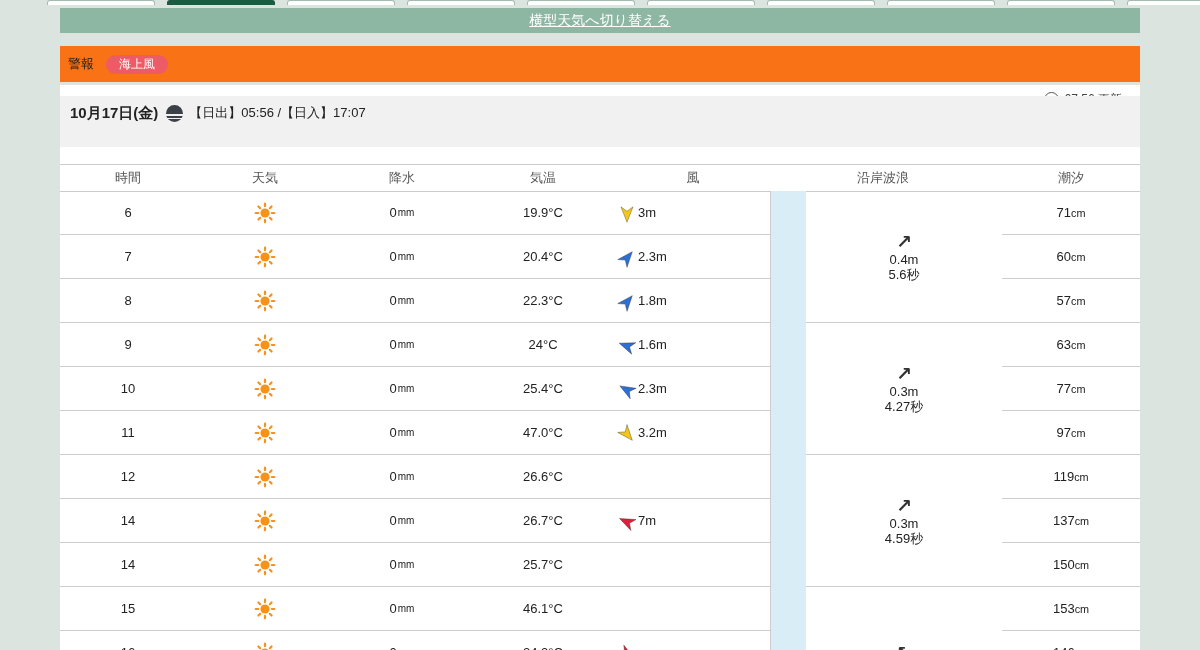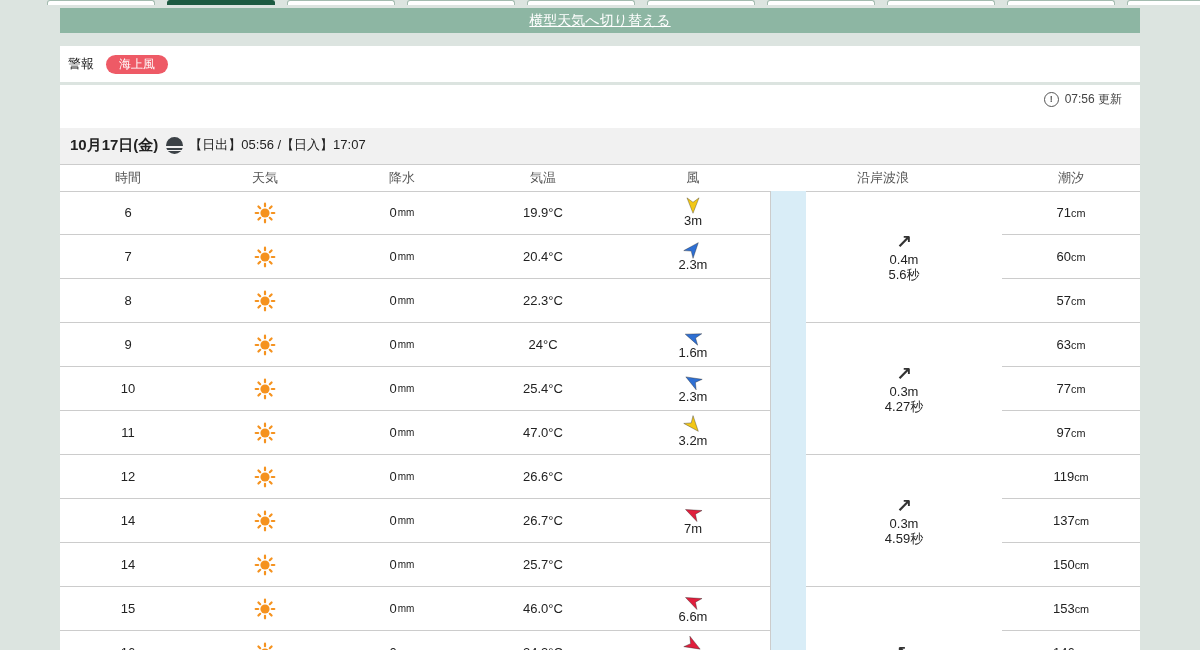--- a/index.html
+++ b/index.html
@@ -32,21 +32,21 @@
   #card{position:absolute;left:60px;top:85px;width:1080px;height:565px;background:#fff;}
 
   #update{position:absolute;right:78px;top:90px;height:18px;display:flex;align-items:center;
     font-size:12px;color:#444;}
   .icon-info{width:13px;height:13px;border:1px solid #555;border-radius:50%;
     display:inline-flex;align-items:center;justify-content:center;
     font-size:9px;color:#555;font-weight:bold;margin-right:6px;}
   .icon-info::after{content:"!";}
 
   
-  #dateband{position:absolute;left:60px;top:128px;width:1080px;height:51px;
+  #dateband{position:absolute;left:60px;top:96px;width:1080px;height:51px;
     box-sizing:border-box;padding:7px 0 0 10px;font-size:13px;}
   .dline{display:flex;align-items:center;height:20px;}
   #date-title{font-size:15px;font-weight:bold;margin-right:8px;}
   .icon-sunrise{width:17px;height:17px;border-radius:50%;margin-right:6px;flex:none;
     background:linear-gradient(to bottom,#3b4146 0 52%,#f1f1f1 52% 62%,#3b4146 62% 74%,#f1f1f1 74% 83%,#3b4146 83% 100%);}
   .icon-tidewave{width:17px;height:17px;border-radius:50%;background:#3b4146;color:#fff;
     display:inline-flex;align-items:center;justify-content:center;font-size:12px;font-weight:bold;
     margin-right:6px;flex:none;}
   .icon-tidewave::after{content:"~";margin-top:-2px;}
   .icon-moon{width:17px;height:17px;border-radius:50%;background:#2f353a;position:relative;
@@ -62,21 +62,21 @@
   .h0{left:68px}.h1{left:205px}.h2{left:342px}.h3{left:483px}.h4{left:633px}.h5{left:823px}.h6{left:1011px}
 
   
   #rows{position:absolute;left:60px;top:191px;width:710px;height:484px;}
   .t-row{position:absolute;left:0;width:710px;height:44px;border-bottom:1px solid #ccc;box-sizing:border-box;}
   .c{position:absolute;top:0;height:43px;display:flex;align-items:center;justify-content:center;font-size:13px;}
   .c.time{left:0;width:136px;}
   .c.wx{left:136px;width:138px;}
   .c.pr{left:274px;width:136px;}
   .c.tp{left:410px;width:146px;}
-  .c.wd{left:556px;width:154px;flex-direction:column;justify-content:flex-start;padding-top:3px;box-sizing:border-box;}
+  .c.wd{left:556px;width:154px;flex-direction:row;justify-content:flex-start;padding-top:3px;box-sizing:border-box;}
   .c small{font-size:10px;margin-left:1px;}
   .wlbl{font-size:13px;margin-top:-3px;}
 
   
   #strip{position:absolute;left:770px;top:191px;width:36px;height:459px;background:#d9edf7;
     border-left:1px solid #ccc;box-sizing:border-box;}
 
   
   #waves{position:absolute;left:806px;top:191px;width:196px;height:484px;}
   .wave-cell{position:absolute;left:0;width:196px;height:132px;border-bottom:1px solid #ccc;
@@ -105,21 +105,21 @@
       <div class="tabstub" style="left: 767px;"></div>
       <div class="tabstub" style="left: 887px;"></div>
       <div class="tabstub" style="left: 1007px;"></div>
       <div class="tabstub" style="left: 1127px;"></div>
     </div>
 
   <div id="banner" style="background: rgb(141, 182, 163);">
     <a>横型天気へ切り替える</a>
   </div>
 
-  <div id="alertbar" style="background: #ffffff; padding-left: 8px;">
+  <div id="alertbar" style="background: #f97316; padding-left: 8px;">
     <span id="alert-label">警報</span>
     <span id="alert-badge" style="background: rgb(238, 90, 102);">海上風</span>
   </div>
 
   <div id="card"></div>
 
   <div id="update">
     <span class="icon-info"></span>
     <span>07:56 更新</span>
   </div>
@@ -207,20 +207,26 @@
               <line x1="6.19" y1="15.81" x2="4.42" y2="17.58"></line>
               <line x1="4.20" y1="11.00" x2="1.70" y2="11.00"></line>
               <line x1="6.19" y1="6.19" x2="4.42" y2="4.42"></line>
               <line x1="11.00" y1="4.20" x2="11.00" y2="1.70"></line>
               <line x1="15.81" y1="6.19" x2="17.58" y2="4.42"></line>
             </g>
           </svg>
         </span>
         <span class="c pr">0<small>mm</small></span>
         <span class="c tp">22.3°C</span>
+        <span class="c wd">
+          <svg width="22" height="22" viewBox="0 0 20 20">
+            <polygon points="10,2.5 15.5,16.5 10,12.5 4.5,16.5" fill="#2e6fd3" stroke="rgba(40,40,40,0.45)" stroke-width="0.7" transform="rotate(40 10 10)"></polygon>
+          </svg>
+          <span class="wlbl">1.8m</span>
+        </span>
       </div>
       <div class="t-row" style="top: 132px;">
         <span class="c time">9</span>
         <span class="c wx">
           <svg width="22" height="22" viewBox="0 0 22 22">
             <circle cx="11" cy="11" r="4.6" fill="#f5921e"></circle>
             <g stroke="#f5921e" stroke-width="2.2" stroke-linecap="round">
               <line x1="17.80" y1="11.00" x2="20.30" y2="11.00"></line>
               <line x1="15.81" y1="15.81" x2="17.58" y2="17.58"></line>
               <line x1="11.00" y1="17.80" x2="11.00" y2="20.30"></line>
@@ -370,27 +376,21 @@
               <line x1="11.00" y1="17.80" x2="11.00" y2="20.30"></line>
               <line x1="6.19" y1="15.81" x2="4.42" y2="17.58"></line>
               <line x1="4.20" y1="11.00" x2="1.70" y2="11.00"></line>
               <line x1="6.19" y1="6.19" x2="4.42" y2="4.42"></line>
               <line x1="11.00" y1="4.20" x2="11.00" y2="1.70"></line>
               <line x1="15.81" y1="6.19" x2="17.58" y2="4.42"></line>
             </g>
           </svg>
         </span>
         <span class="c pr">0<small>mm</small></span>
-        <span class="c tp">46.0°C</span>
-        <span class="c wd">
-          <svg width="22" height="22" viewBox="0 0 20 20">
-            <polygon points="10,2.5 15.5,16.5 10,12.5 4.5,16.5" fill="#e01e3c" stroke="rgba(40,40,40,0.45)" stroke-width="0.7" transform="rotate(295 10 10)"></polygon>
-          </svg>
-          <span class="wlbl">6.6m</span>
-        </span>
+        <span class="c tp">46.1°C</span>
       </div>
       <div class="t-row" style="top: 440px;">
         <span class="c time">16</span>
         <span class="c wx">
           <svg width="22" height="22" viewBox="0 0 22 22">
             <circle cx="11" cy="11" r="4.6" fill="#f5921e"></circle>
             <g stroke="#f5921e" stroke-width="2.2" stroke-linecap="round">
               <line x1="17.80" y1="11.00" x2="20.30" y2="11.00"></line>
               <line x1="15.81" y1="15.81" x2="17.58" y2="17.58"></line>
               <line x1="11.00" y1="17.80" x2="11.00" y2="20.30"></line>

